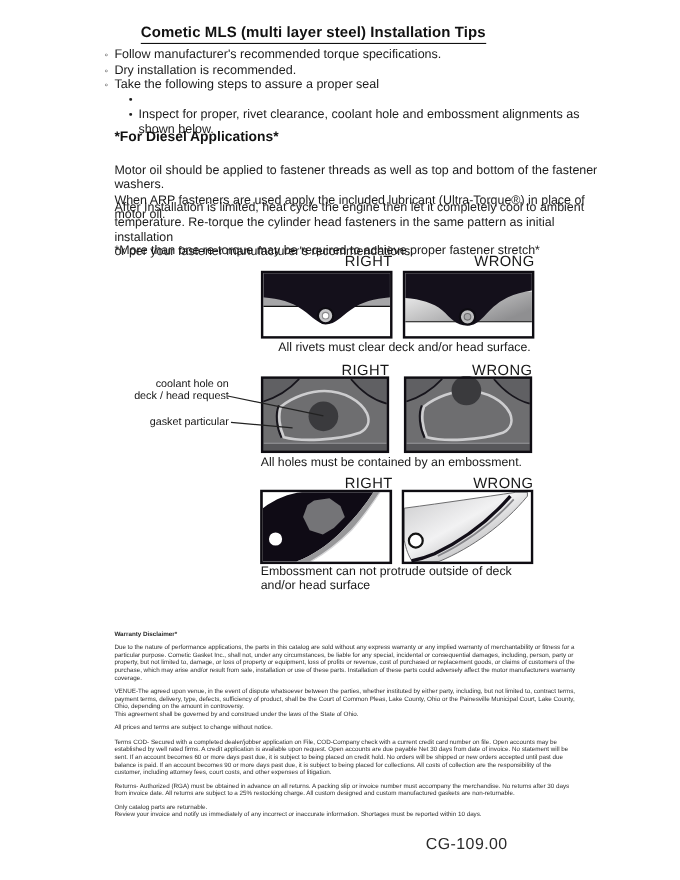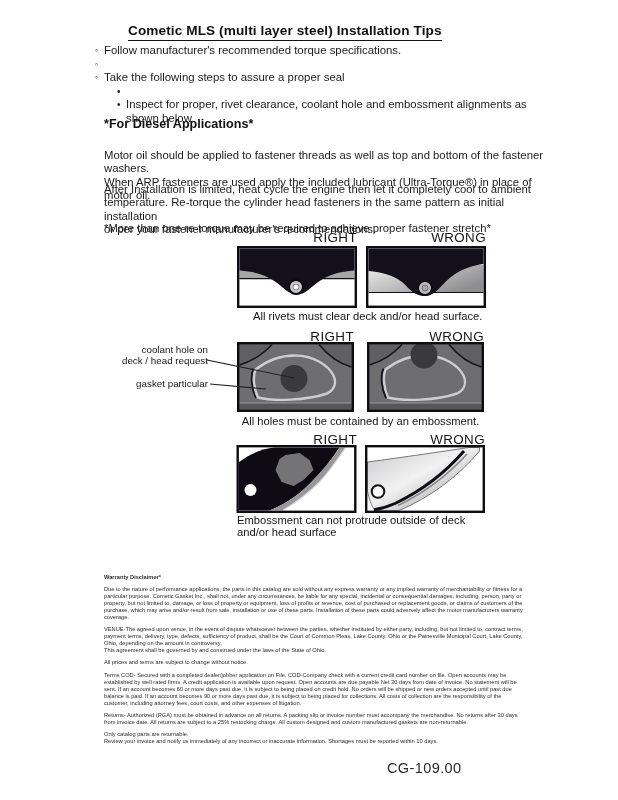--- a/index.html
+++ b/index.html
@@ -39,20 +39,21 @@
   <span class="title">Cometic MLS (multi layer steel) Installation Tips</span>
 </div>
 
 <div class="abs bullets" style="left:95px;top:44px;width:440px;">
   <div class="b-row">
     <span class="b-dot">◦</span>
     <span>Follow manufacturer's recommended torque specifications.</span>
   </div>
   <div class="b-row">
     <span class="b-dot">◦</span>
+    <span>Dry installation is recommended.</span>
   </div>
   <div class="b-row">
     <span class="b-dot">◦</span>
     <span>Take the following steps to assure a proper seal</span>
   </div>
   <div class="b-row b-sub">
     <span class="b-dot">•</span>
   </div>
   <div class="b-row b-sub">
     <span class="b-dot">•</span>
@@ -142,21 +143,21 @@
   </svg>
 </div>
 
 <div class="abs" style="left:200px;top:352px;width:100px;height:42px;">
   <svg viewBox="0 0 100 42" width="100" height="42">
     <line x1="7" y1="8" x2="94" y2="26" stroke="#222222" stroke-width="1.1"></line>
     <line x1="10" y1="32" x2="66" y2="37" stroke="#222222" stroke-width="1.1"></line>
   </svg>
 </div>
 
-<div class="abs fig-caption" style="left:237px;top:416px;width:247px;text-align:center;">All holes must be contained by an embossment.</div>
+<div class="abs fig-caption" style="left:237px;top:416px;width:247px;">All holes must be contained by an embossment.</div>
 
 <div class="abs fig-label" style="left:236px;top:432px;width:121px;">RIGHT</div>
 <div class="abs fig-label" style="left:365px;top:432px;width:120px;">WRONG</div>
 
 <div class="panel" style="left:236px;top:445px;width:121px;height:68px;">
   <svg viewBox="0 0 120 68">
     <rect x="1.2" y="1.2" width="117.6" height="65.6" fill="#ffffff"></rect>
     <path d="M2.5,17 C14,8.5 26,3.5 38,2.5 L103,2.5 C95,15 85,27 73,39 C61,51 47,60 33,65.5 L2.5,65.5 Z" fill="#0f0b15"></path>
     <path d="M103,2.5 C95,15 85,27 73,39 C61,51 47,60 33,65.5 L46,65.5 C59,58 72,48 83,37 C94,25 102,13 109,2.5 Z" fill="#98989a"></path>
     <path d="M109,2.5 C102,13 94,25 83,37 C72,48 59,58 46,65.5" stroke="#d9d9db" stroke-width="1.2" fill="none"></path>

